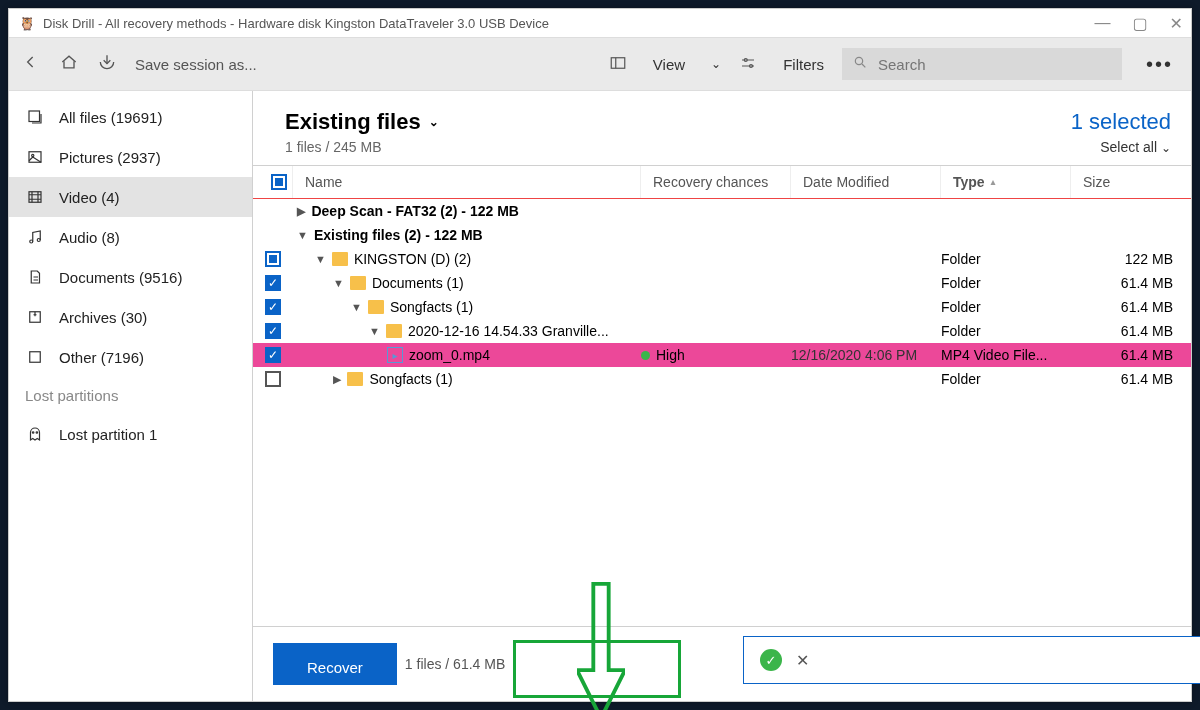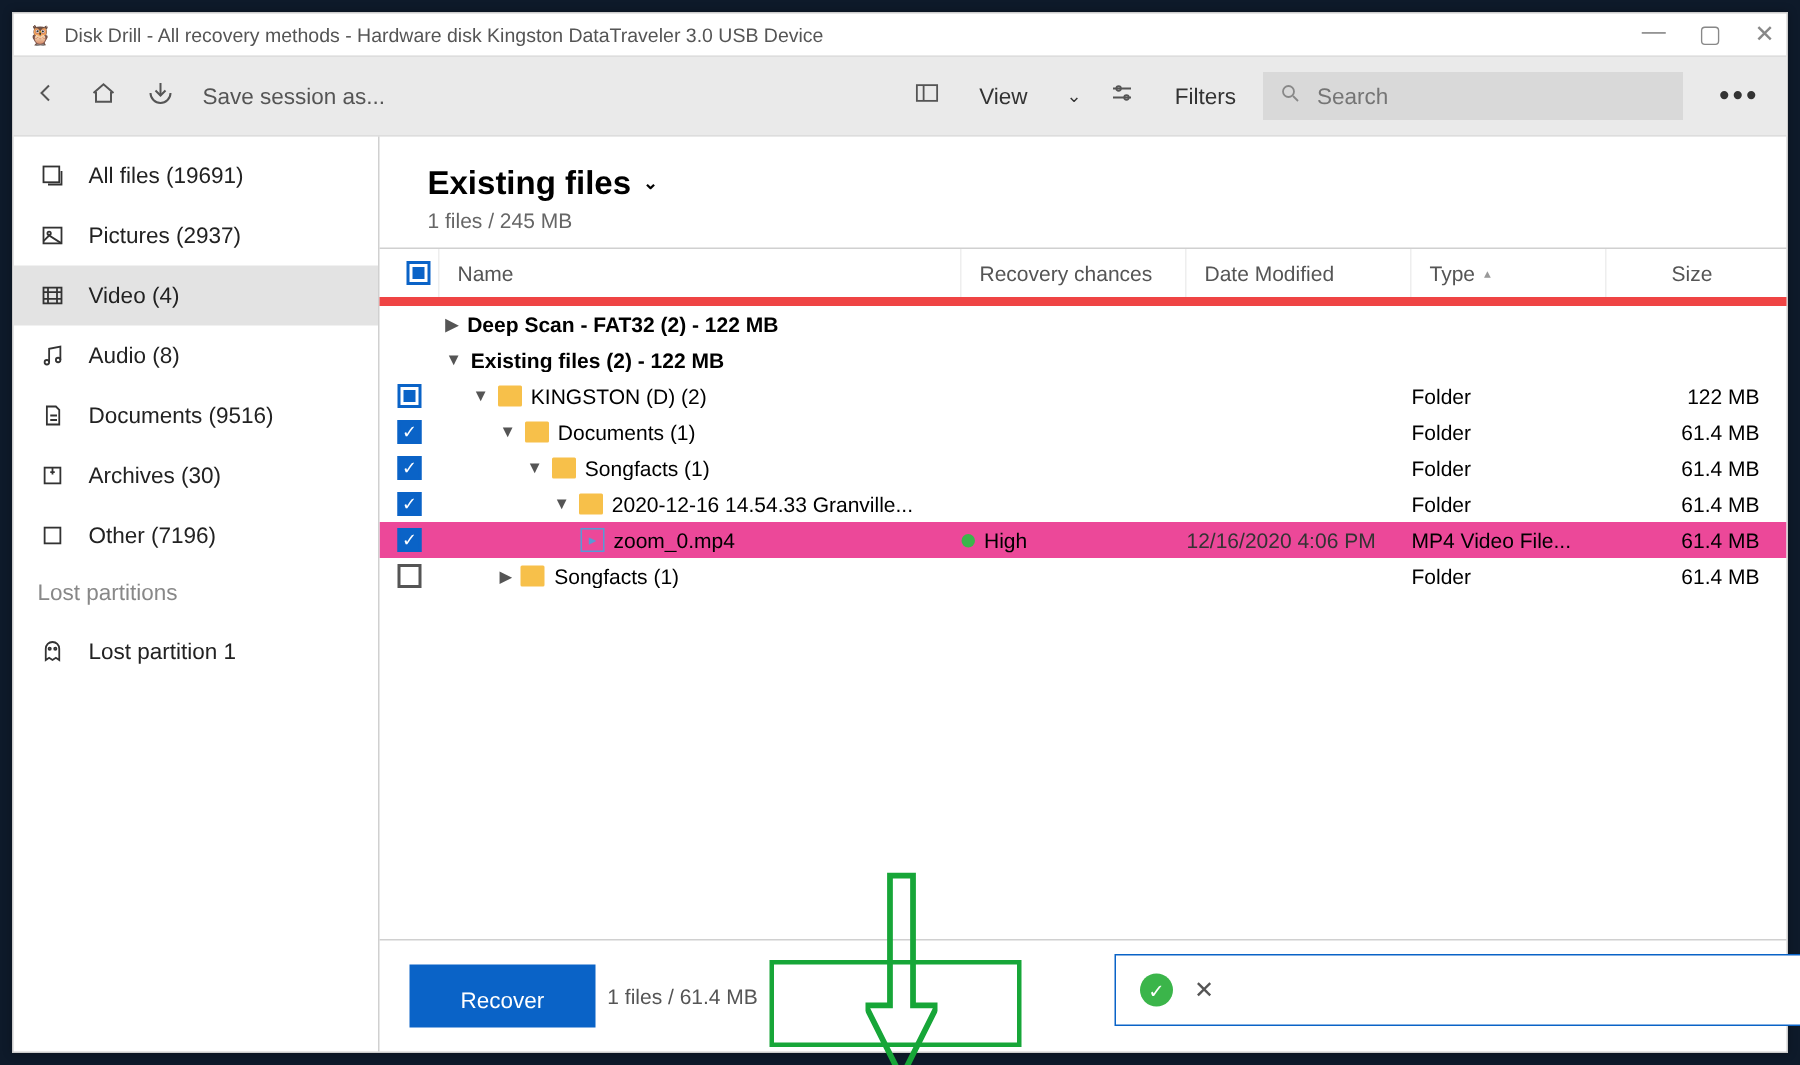--- a/index.html
+++ b/index.html
@@ -28,28 +28,28 @@
 
 .main { flex: 1; display: flex; flex-direction: column; min-width: 0; position: relative; }
 .header { display: flex; padding: 18px 20px 10px 20px; align-items: flex-start; }
 .header .hl { flex: 1; margin-left: 12px; }
 .header h1 { font-size: 22px; font-weight: 600; display: flex; align-items: center; gap: 8px; }
 .header .sub { color: #666; font-size: 14px; margin-top: 4px; }
 .header .hr { text-align: right; }
 .header .selcount { color: #0a63c7; font-size: 22px; }
 .header .selall { color: #333; font-size: 14px; margin-top: 4px; cursor: pointer; }
 
-.cols { display: flex; border-top: 1px solid #d0d0d0; border-bottom: 6px solid #ef4444; font-size: 14px; color: #555; }
+.cols { display: flex; border-top: 1px solid #d0d0d0; border-bottom: 1px solid #ef4444; font-size: 14px; color: #555; }
 .colcell { padding: 8px 0 8px 12px; border-right: 1px solid #eee; }
 .colcell:nth-child(1){ width: 40px; display:flex; align-items:center; justify-content:center;}
 .colcell:nth-child(2){ flex: 1; }
 .colcell:nth-child(3){ width: 150px; }
 .colcell:nth-child(4){ width: 150px; }
-.colcell:nth-child(5){ width: 130px; display:flex; align-items:center; gap:6px;}
-.colcell:nth-child(6){ width: 120px; text-align:center; padding-right: 18px; border-right:none;}
+.colcell:nth-child(5){ width: 130px; display:flex; align-items:center; gap:6px;font-weight:bold;}
+.colcell:nth-child(6){ width: 120px; text-align:left; padding-right: 18px; border-right:none;}
 
 .rows { flex: 1; overflow: hidden; font-size: 14px; }
 .row { display: flex; align-items: center; padding: 4px 0; }
 .row.selected { background: #ec4899; }
 .cbx { width: 40px; display:flex; justify-content:center; }
 .check { width:16px; height:16px; border:2px solid #0a63c7; display:inline-flex; align-items:center; justify-content:center; background:#fff; }
 .check.full { background:#0a63c7; }
 .check.full::after { content:"✓"; color:#fff; font-size:12px;}
 .check.partial::after { content:""; width:8px; height:8px; background:#0a63c7;}
 .check.empty { border-color:#555; }
@@ -226,20 +226,24 @@
 
     <div class="main">
       <div class="header">
         <div class="hl">
           <h1>
               <span>Existing files</span> 
               <span class="chev">⌄</span>
             </h1>
           <div class="sub">1 files / 245 MB</div>
         </div>
+        <div class="hr">
+          <div class="selcount">1 selected</div>
+          <div class="selall"><span>Select all</span> <span class="chev">⌄</span></div>
+        </div>
       </div>
 
       <div class="cols">
         <div class="colcell">
             <span class="check partial"></span>
           </div>
         <div class="colcell">Name</div>
         <div class="colcell">Recovery chances</div>
         <div class="colcell">Date Modified</div>
         <div class="colcell">

